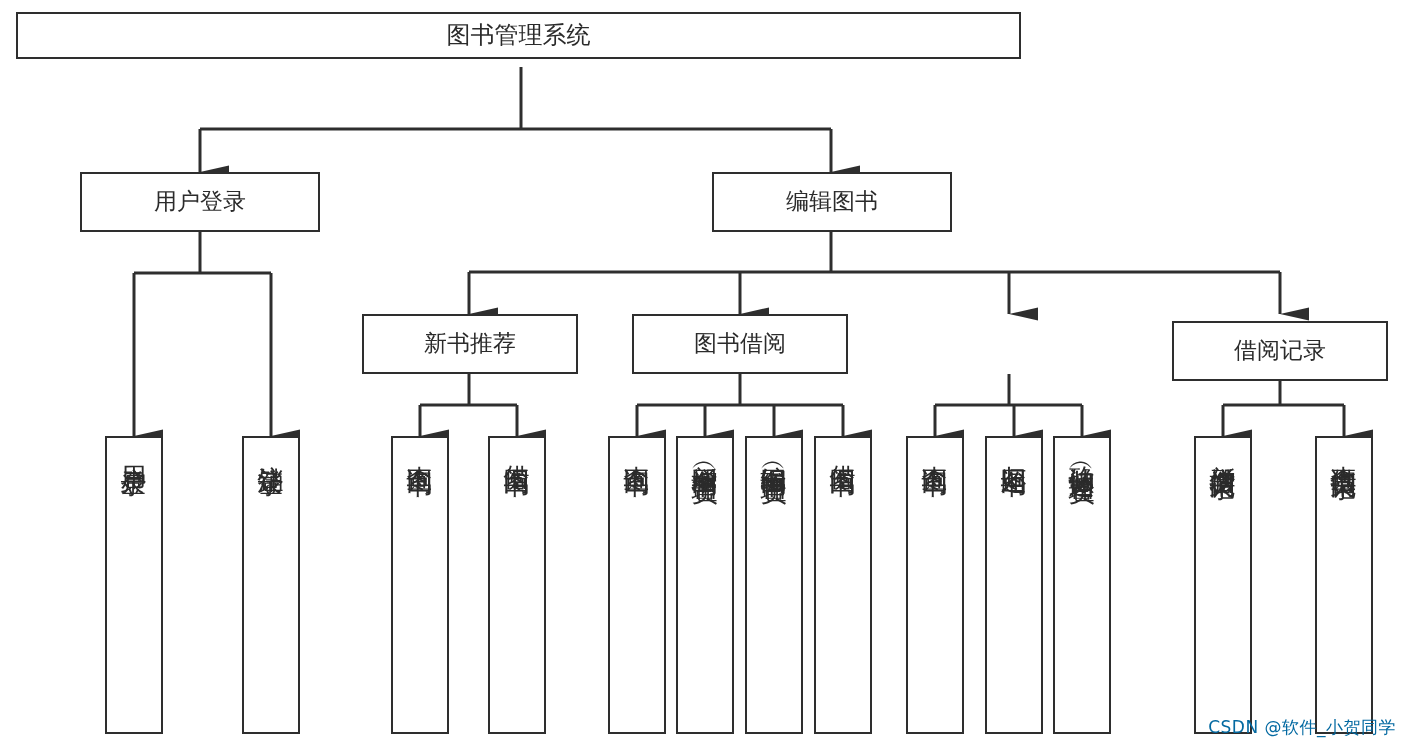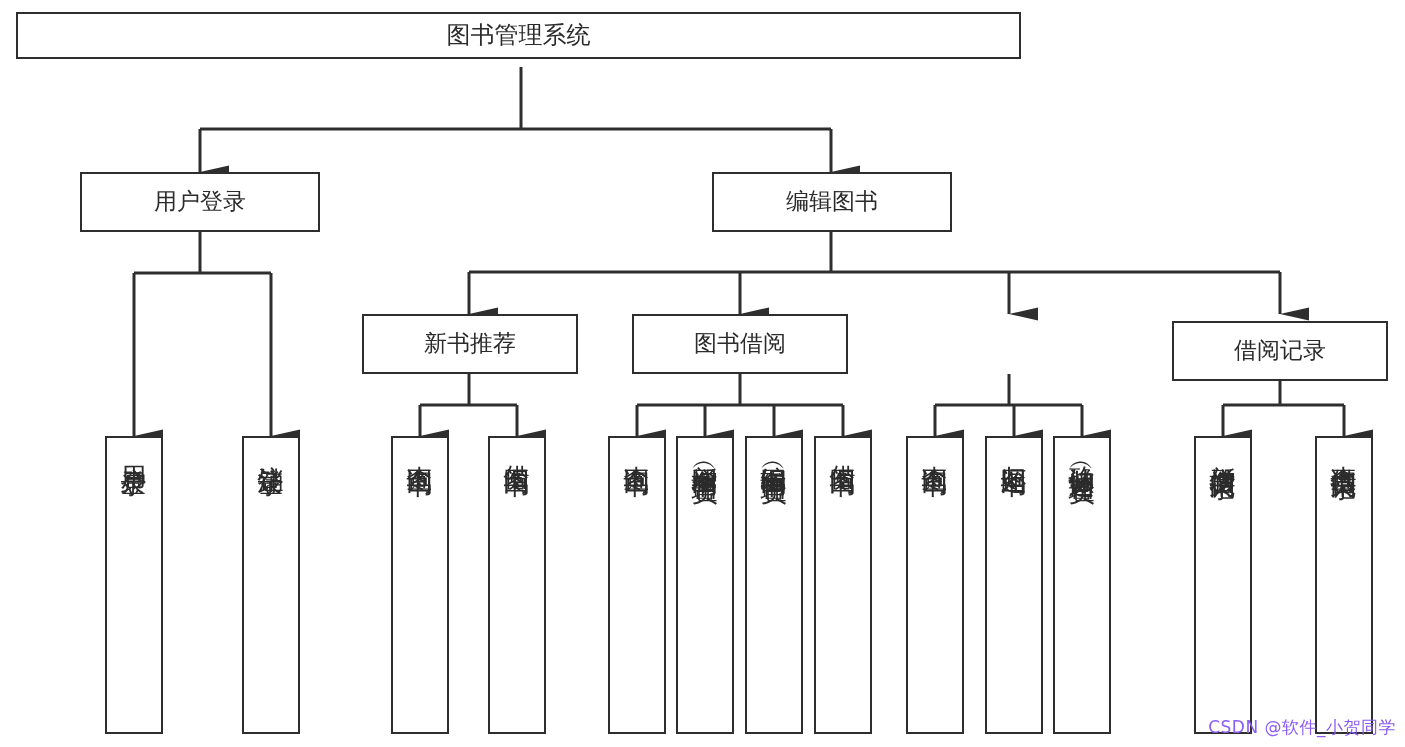--- a/index.html
+++ b/index.html
@@ -57,21 +57,21 @@
     text-orientation: upright;
     font-size: 26px;
     letter-spacing: 2px;
     line-height: 1;
   }
   #watermark {
     position: absolute;
     right: 9px;
     bottom: 8px;
     font-size: 17px;
-    color: #8b5cf6;
+    color: #0369a1;
     letter-spacing: 0.5px;
     white-space: nowrap;
     pointer-events: none;
   }
 </style>
 </head>
 <body>
 
 <div id="canvas">
 

